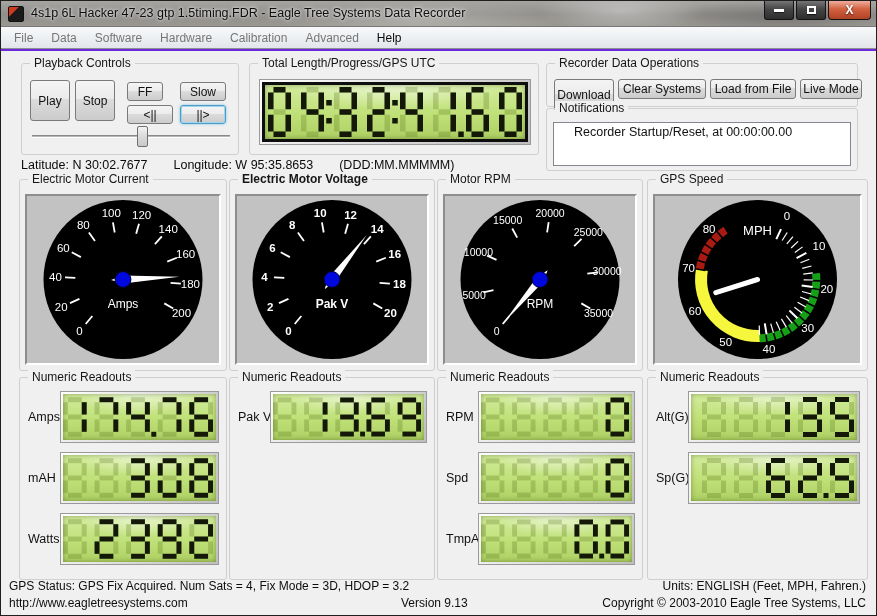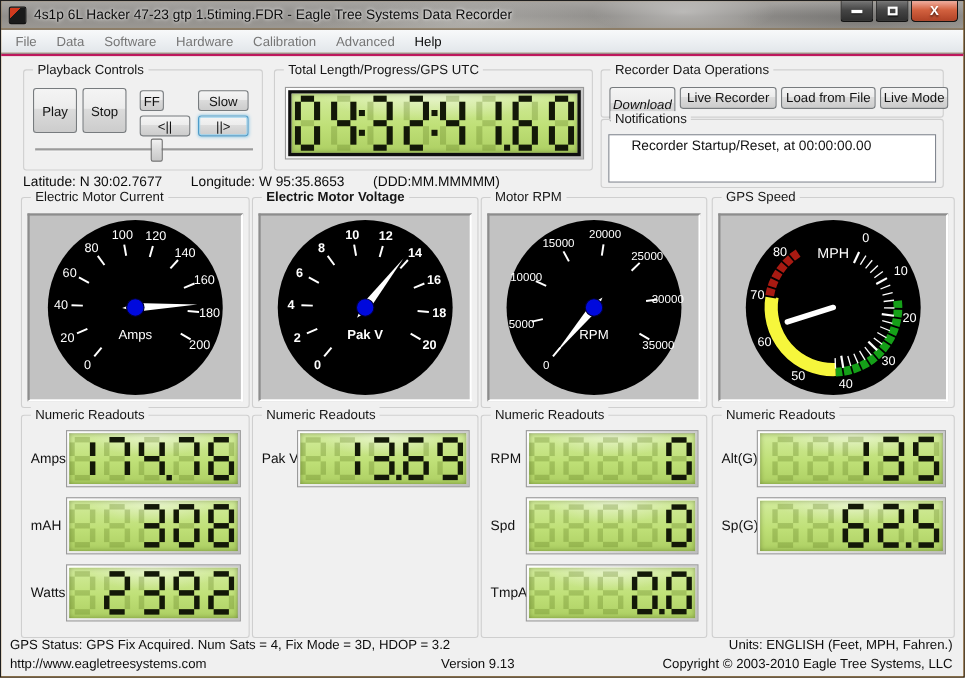--- a/index.html
+++ b/index.html
@@ -29,21 +29,21 @@
   .glyph-max { width:9px; height:8px; border:2px solid #fff; box-shadow:0 1px 1px rgba(0,0,0,.6); }
   .glyph-x { color:#fff; font-size:12px; font-weight:bold; text-shadow:0 1px 2px rgba(0,0,0,.6); }
 
   
   .menubar { height:22px; background:linear-gradient(180deg,#f8f9fa,#eceff2 55%,#e2e6ea); border-bottom:1px solid #8f9295;
     display:flex; align-items:center; padding-left:4px; }
   .menu-item { font-size:12px; color:#767676; padding:2px 9px; }
   .menu-item.enabled { color:#0a0a0a; }
 
   
-  .client { position:relative; height:566px; background:#f0f0f0; border-top:2px solid #be185d; }
+  .client { position:relative; height:566px; background:#f0f0f0; border-top:2px solid #6d28d9; }
 
   .groupbox { position:absolute; border:1px solid #cfcfcf; border-radius:3px; }
   .gb-title { position:absolute; top:-8px; left:8px; background:#f0f0f0; padding:0 4px; font-size:12px; color:#161616; white-space:nowrap; }
 
   .btn { position:absolute; border:1px solid #777b7e; border-radius:3px; font-size:12px; color:#121212;
     background:linear-gradient(180deg,#f4f4f4,#ececec 45%,#dcdcdc 46%,#cccccc); text-align:center; cursor:default; }
   .btn.focus { border-color:#4e9bc8; box-shadow:0 0 0 1px #9fd5ef inset, 0 0 3px #7fc3e4; }
 
   
   .slider-track { position:absolute; height:3px; background:#b7b7b7; border-top:1px solid #8a8a8a; border-bottom:1px solid #fff; }
@@ -109,21 +109,21 @@
     <span class="menu-item">Advanced</span>
     <span class="menu-item enabled">Help</span>
   </div>
 
   <div class="client">
 
     <div class="groupbox" style="left:20px; top:12px; width:218px; height:92px;">
       <span class="gb-title">Playback Controls</span>
       <button class="btn" style="left:8px; top:16px; width:40px; height:41px;">Play</button>
       <button class="btn" style="left:53px; top:16px; width:40px; height:41px;">Stop</button>
-      <button class="btn" style="left:105px; top:18px; width:22px; height:19px;">FF</button>
+      <button class="btn" style="left:105px; top:18px; width:36px; height:19px;">FF</button>
       <button class="btn" style="left:158px; top:18px; width:46px; height:19px;">Slow</button>
       <button class="btn" style="left:105px; top:41px; width:46px; height:19px;">&lt;||</button>
       <button class="btn focus" style="left:158px; top:41px; width:46px; height:19px;">||&gt;</button>
       <div class="slider-track" style="left:10px; top:71px; width:198px;"></div>
       <div class="slider-thumb" style="top: 62px; left: 114.72px;" id="slider-thumb"></div>
     </div>
 
     <div class="groupbox" style="left:248px; top:12px; width:290px; height:92px;">
       <span class="gb-title">Total Length/Progress/GPS UTC</span>
       <div class="lcd-frame" style="left:9px; top:15px; width:272px; height:66px;">
@@ -228,22 +228,22 @@
               <rect x="231" y="28.75" width="5.5" height="16.75" fill="#131808"></rect>
               <rect x="248.5" y="28.75" width="5.5" height="16.75" fill="#131808"></rect>
               <rect x="236.5" y="45.5" width="12" height="5.5" fill="#131808"></rect>
             </svg>
           </div>
       </div>
     </div>
 
     <div class="groupbox" style="left:545px; top:12px; width:312px; height:44px;">
       <span class="gb-title">Recorder Data Operations</span>
-      <button class="btn" style="left:7px; top:15px; width:60px; height:32px;font-style:italic;">Download</button>
-      <button class="btn" style="left:71px; top:15px; width:88px; height:20px;">Live Recorder</button>
+      <button class="btn" style="left:7px; top:15px; width:60px; height:32px;">Download</button>
+      <button class="btn" style="left:71px; top:15px; width:88px; height:20px;">Clear Systems</button>
       <button class="btn" style="left:163px; top:15px; width:86px; height:20px;">Load from File</button>
       <button class="btn" style="left:253px; top:15px; width:62px; height:20px;">Live Mode</button>
     </div>
 
     <div class="groupbox" style="left:545px; top:57px; width:312px; height:63px;">
       <span class="gb-title">Notifications</span>
       <div class="notif-box" style="left:6px; top:13px; width:298px; height:44px;">
         <span>Recorder Startup/Reset, at 00:00:00.00</span>
       </div>
     </div>

